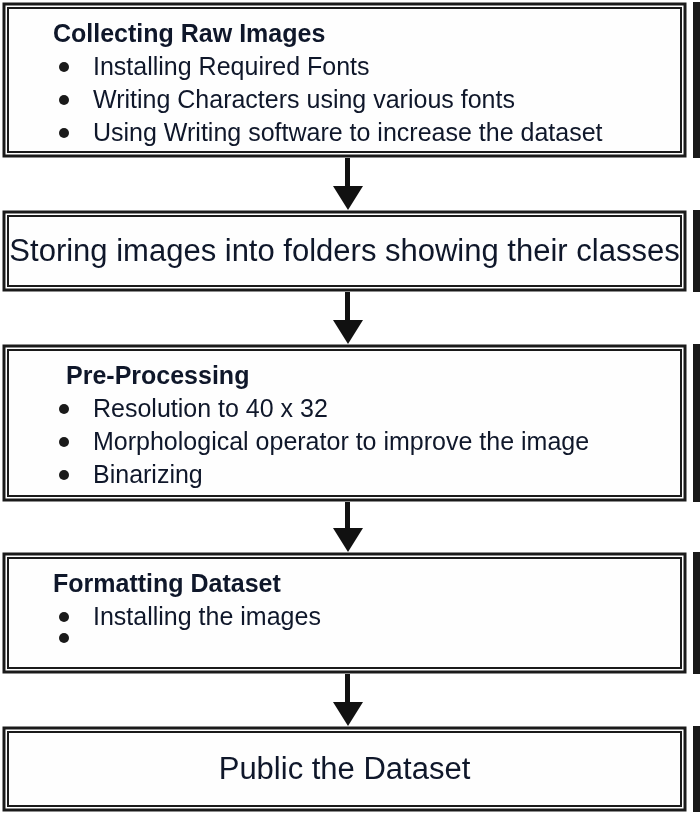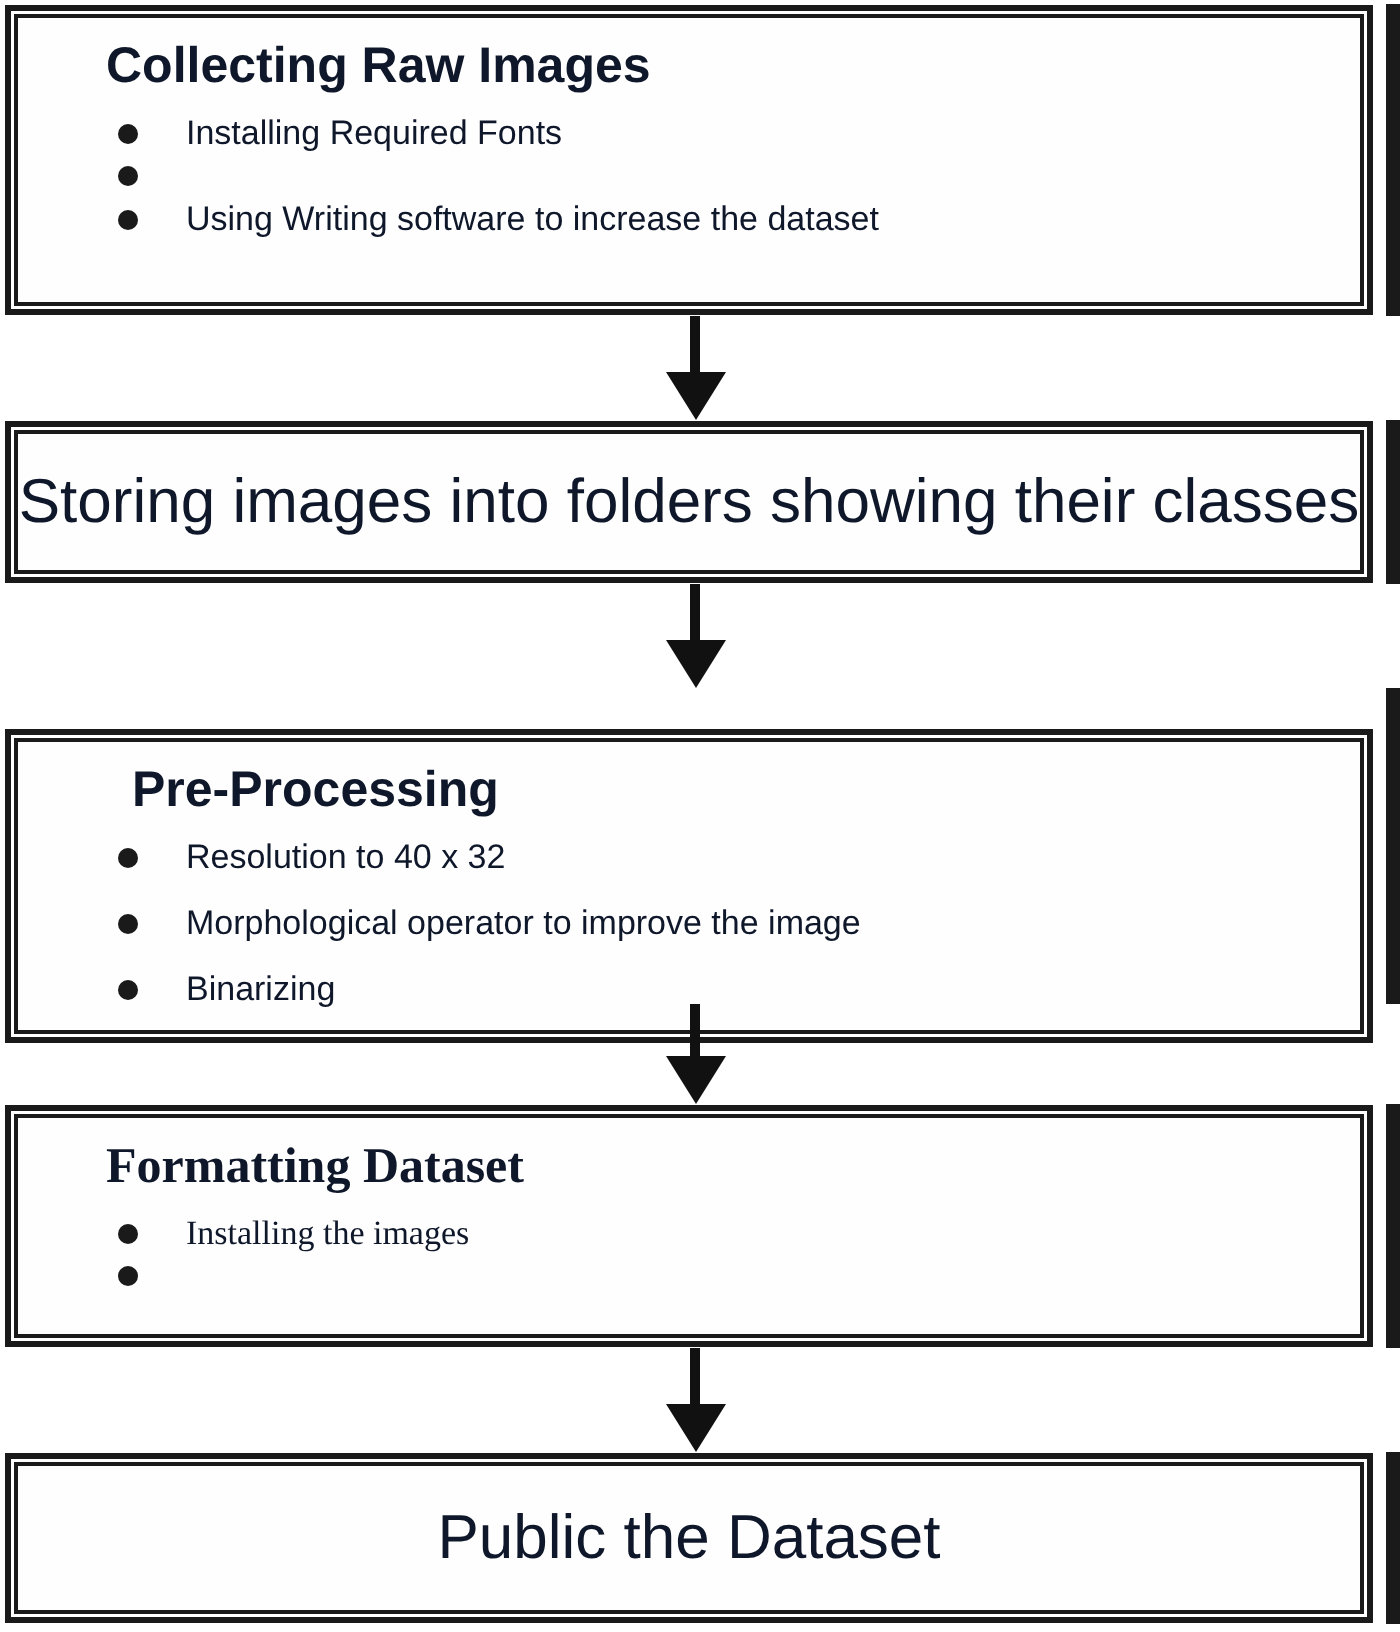--- a/index.html
+++ b/index.html
@@ -37,21 +37,21 @@
     font-weight: bold;
     font-size: 25px;
     line-height: 33px;
     padding-left: 44px;
     white-space: nowrap;
   }
   .fbox.indent-more .box-title { padding-left: 57px; }
   .bullet-line {
     display: flex;
     align-items: center;
-    font-size: 17px;
+    font-size: 25px;
     line-height: 33px;
     white-space: nowrap;
   }
   .bullet-dot {
     width: 10px;
     height: 10px;
     border-radius: 50%;
     background: #1a1a1a;
     margin: 0 24px 0 50px;
     flex: 0 0 auto;
@@ -82,22 +82,22 @@
     left: 0;
     width: 0;
     height: 0;
     border-left: 15px solid transparent;
     border-right: 15px solid transparent;
     border-top: 24px solid #111111;
   }
   
   #box-1 { top: 7px;   height: 146px; }
   #box-2 { top: 215px; height: 72px;  }
-  #box-3 { top: 369px; height: 148px; }
-  #box-4 { top: 557px; height: 112px; font-family: Liberation Serif, serif; }
+  #box-3 { top: 349px; height: 148px; }
+  #box-4 { top: 557px; height: 112px; }
   #box-5 { top: 731px; height: 76px;  }
 
   #strip-1 { top: 2px;   height: 156px; }
   #strip-2 { top: 210px; height: 82px;  }
   #strip-3 { top: 344px; height: 158px; }
   #strip-4 { top: 552px; height: 122px; }
   #strip-5 { top: 726px; height: 86px;  }
 
   #arrow-1 { top: 158px; height: 52px; }
   #arrow-2 { top: 292px; height: 52px; }
@@ -114,20 +114,21 @@
 <div id="stage">
 
   <div id="box-1" class="fbox list">
     <div class="box-title">Collecting Raw Images</div>
     <div class="bullet-line">
       <span class="bullet-dot"></span>
       <span>Installing Required Fonts</span>
     </div>
     <div class="bullet-line">
       <span class="bullet-dot"></span>
+      <span>Writing Characters using various fonts</span>
     </div>
     <div class="bullet-line">
       <span class="bullet-dot"></span>
       <span>Using Writing software to increase the dataset</span>
     </div>
   </div>
   <div id="strip-1" class="edge-strip"></div>
 
   <div id="arrow-1" class="arrow">
     <div class="stem"></div>

